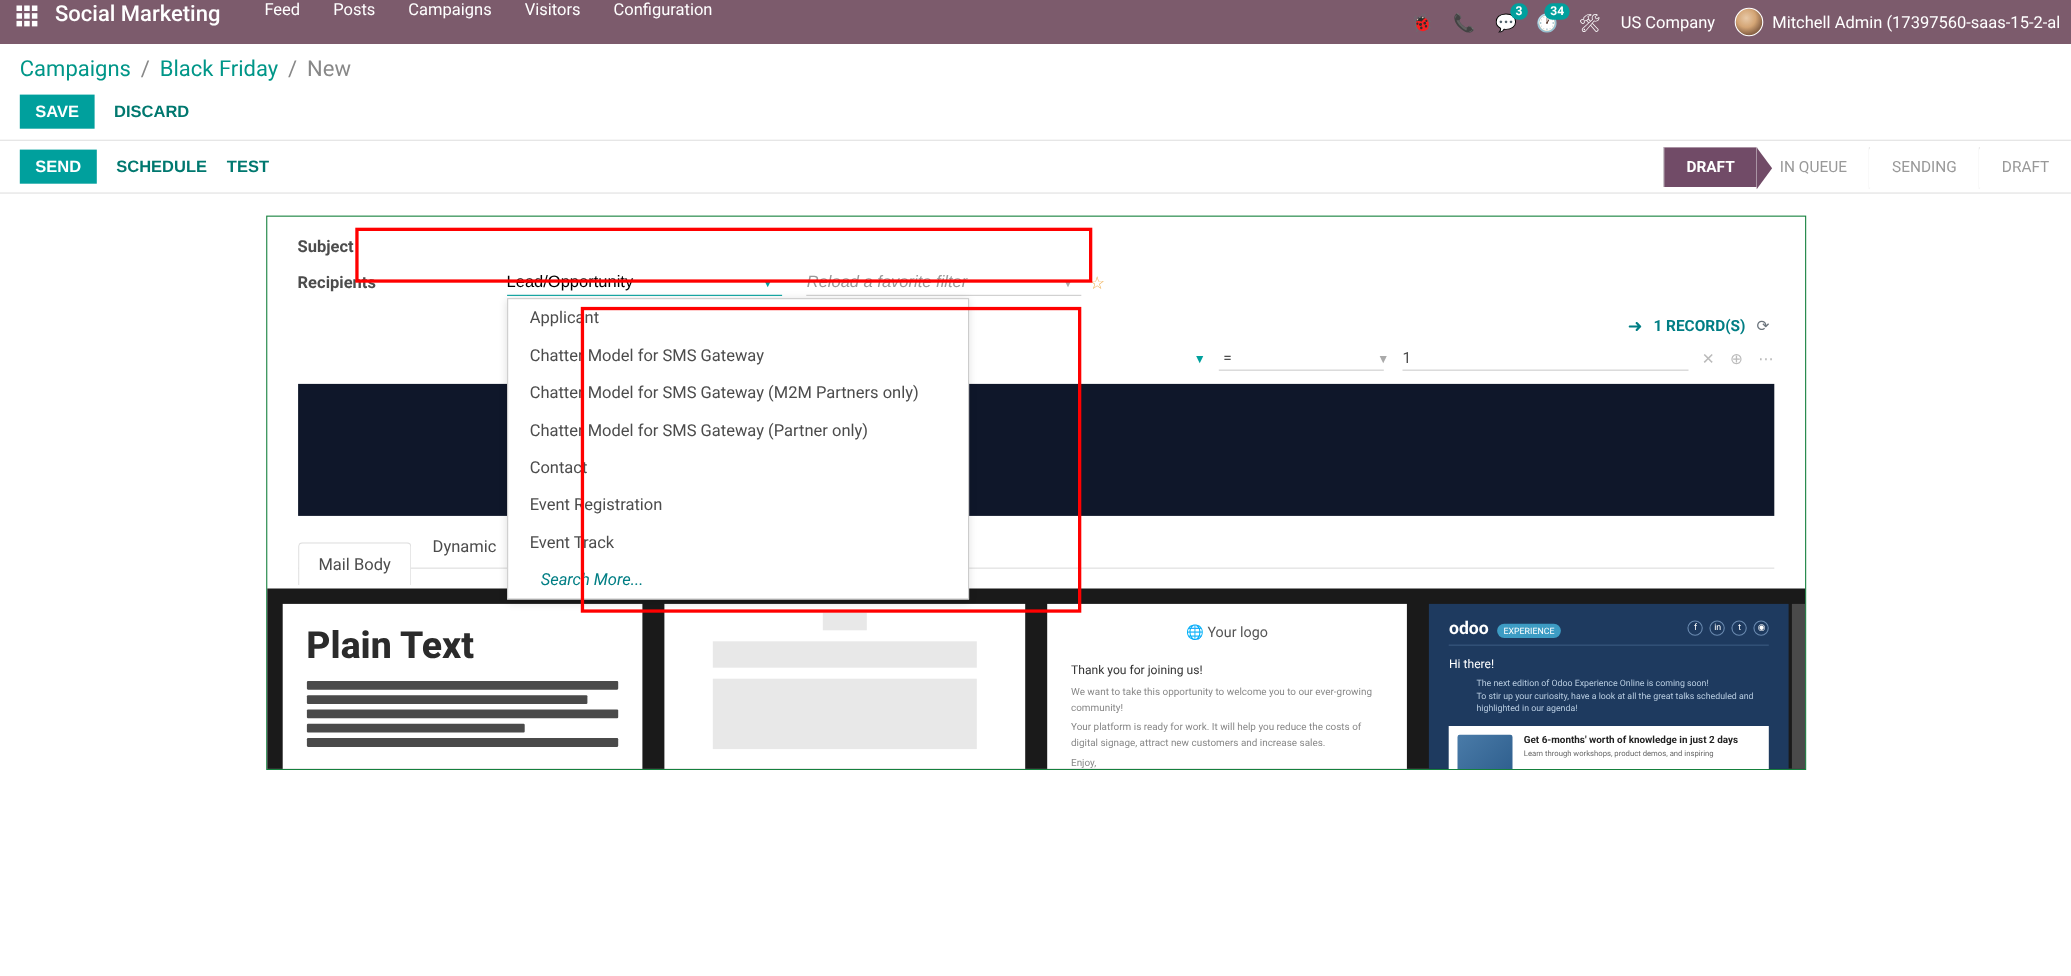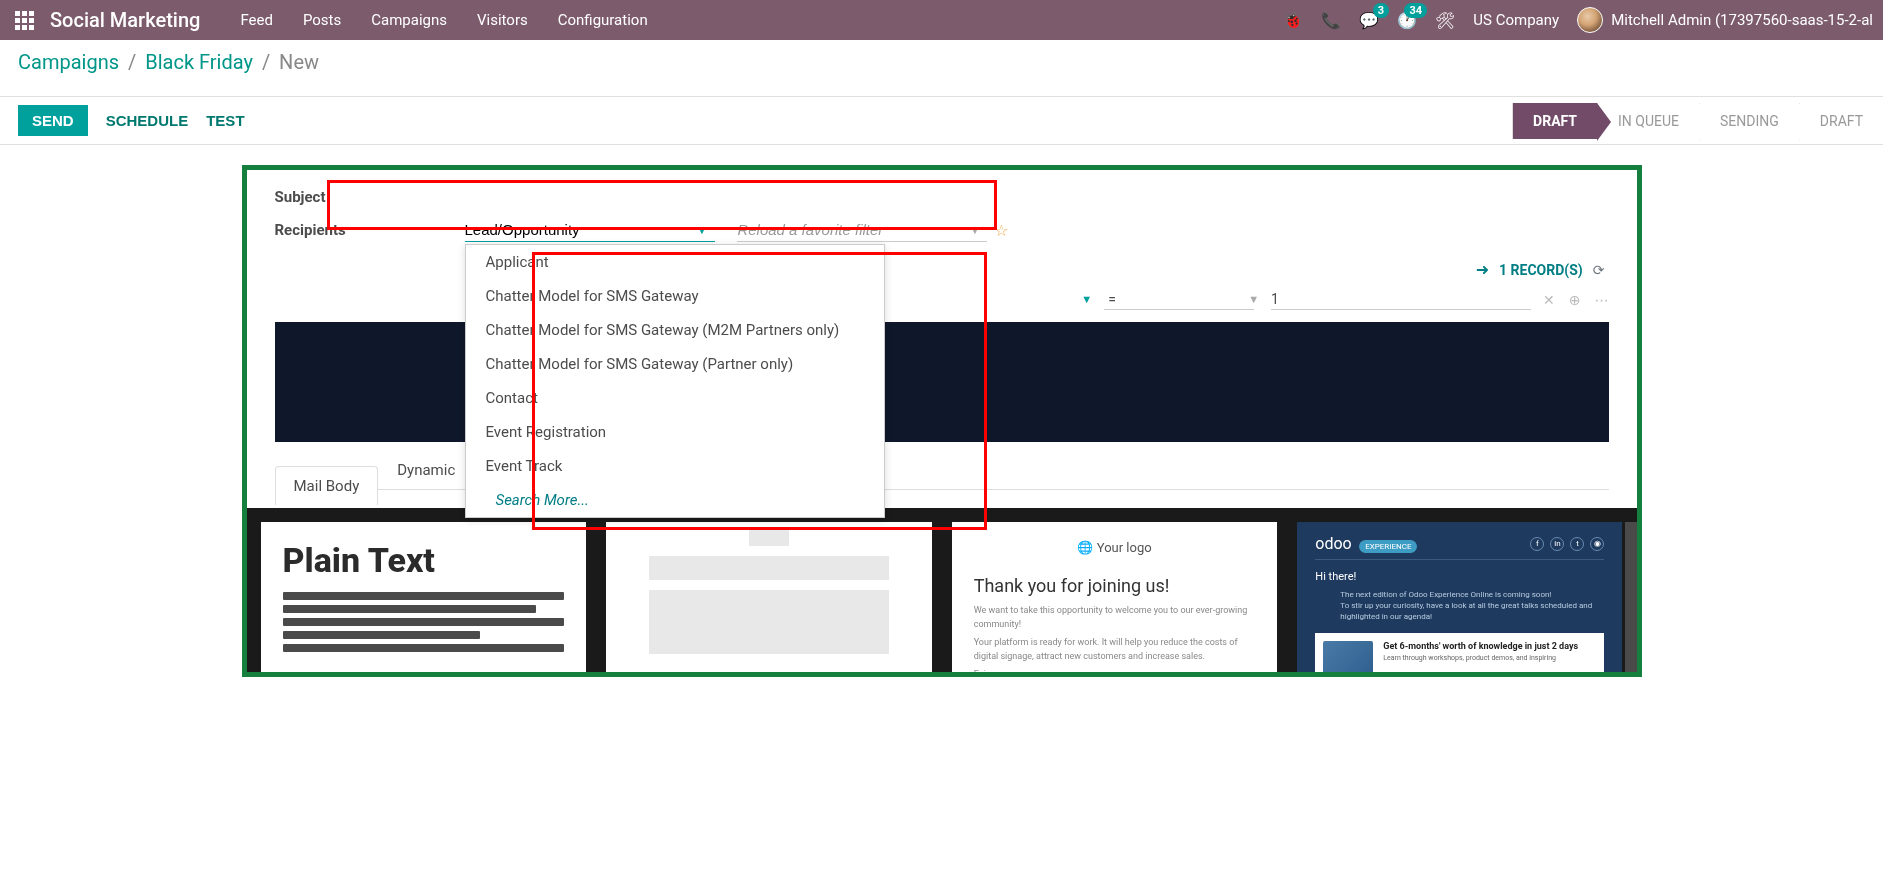--- a/index.html
+++ b/index.html
@@ -1,19 +1,19 @@
 <!DOCTYPE html>
 <html><head>
 <meta charset="utf-8">
 <style>
   * { box-sizing: border-box; margin: 0; padding: 0; }
   body { font-family: -apple-system, BlinkMacSystemFont, "Segoe UI", Roboto, Helvetica, Arial, sans-serif; font-size: 14px; color: #4c4c4c; background: #fff; overflow: hidden; }
   
   
-  .navbar { background: #7c5b6c; height: 40px; display: flex; align-items: center; color: #fff; padding: 0 10px; }
+  .navbar { background: #7c5b6c; height: 40px; display: flex; color: #fff; padding: 0 10px; }
   .apps-icon { width: 28px; height: 28px; display: flex; align-items: center; justify-content: center; cursor: pointer; }
   .apps-grid { display: grid; grid-template-columns: repeat(3, 5px); grid-template-rows: repeat(3, 5px); gap: 2px; }
   .apps-grid span { background: #fff; width: 5px; height: 5px; }
   .brand { font-size: 20px; font-weight: 500; margin-left: 12px; margin-right: 40px; }
   .nav-menu { display: flex; gap: 30px; }
   .nav-menu a { color: #fff; text-decoration: none; font-size: 15px; cursor: pointer; }
   .nav-right { margin-left: auto; display: flex; align-items: center; gap: 18px; }
   .nav-icon { color: #fff; cursor: pointer; position: relative; font-size: 16px; }
   .badge { position: absolute; top: -8px; right: -10px; background: #00a09d; color: #fff; border-radius: 10px; font-size: 11px; padding: 1px 5px; font-weight: bold; }
   .company-name { color: #fff; font-size: 15px; }
@@ -36,21 +36,21 @@
   .status-actions { display: flex; gap: 18px; align-items: center; padding: 8px 0; }
   .status-stages { margin-left: auto; display: flex; }
   .stage { padding: 10px 20px; font-size: 14px; color: #999; background: #fff; position: relative; border-left: 1px solid #ddd; }
   .stage.active { background: #714b67; color: #fff; font-weight: bold; }
   .stage.active::after { content: ''; position: absolute; right: -14px; top: 0; border-left: 14px solid #714b67; border-top: 19px solid transparent; border-bottom: 19px solid transparent; z-index: 2; }
   .stage:not(.active)::after { content: ''; position: absolute; right: -10px; top: 0; border-left: 10px solid #fff; border-top: 19px solid transparent; border-bottom: 19px solid transparent; z-index: 1; }
   .stage:not(.active)::before { content: ''; position: absolute; right: -11px; top: 0; border-left: 11px solid #ddd; border-top: 19px solid transparent; border-bottom: 19px solid transparent; z-index: 0; }
 
   
   .form-container { padding: 20px 60px; }
-  .sheet { background: #fff; border: 5px solid #15803d; max-width: 1400px; margin: 0 auto; position: relative; }
+  .sheet { background: #fff; border: 1px solid #15803d; max-width: 1400px; margin: 0 auto; position: relative; }
   .sheet-inner { padding: 18px 28px; }
   .form-row { display: flex; align-items: center; margin-bottom: 12px; }
   .form-label { width: 190px; font-weight: bold; font-size: 15px; color: #4c4c4c; }
   .form-field { flex: 1; display: flex; align-items: center; position: relative; }
   .subject-input { flex: 1; border: none; border-bottom: 1px solid #ccc; font-size: 16px; padding: 4px 0; outline: none; }
   .emoji-btn { font-size: 18px; color: #888; margin-left: 8px; cursor: pointer; }
   .recipients-input { width: 250px; border: none; border-bottom: 1px solid #00a09d; font-size: 15px; padding: 3px 0; outline: none; }
   .caret-down { color: #00a09d; margin-left: -18px; font-size: 11px; cursor: pointer; }
   .filter-input { width: 250px; border: none; border-bottom: 1px solid #ccc; font-size: 15px; padding: 3px 0; outline: none; margin-left: 30px; color: #999; }
   .filter-input::placeholder { color: #999; font-style: italic; }
@@ -95,26 +95,26 @@
   .tmpl1-line.short { width: 70%; }
   .tmpl1-line.med { width: 90%; }
   
   .tmpl2 { display: flex; flex-direction: column; align-items: center; gap: 10px; padding-top: 8px; }
   .tmpl2-block1 { background: #e8e8e8; width: 40px; height: 20px; }
   .tmpl2-block2 { background: #e8e8e8; width: 240px; height: 30px; }
   .tmpl2-block3 { background: #e8e8e8; width: 240px; height: 80px; }
 
   .tmpl3-logo { text-align: center; font-size: 13px; color: #555; margin-bottom: 20px; }
   .tmpl3-logo::before { content: '🌐 '; }
-  .tmpl3-title { font-size: 18px; color: #333; margin-bottom: 8px; }
+  .tmpl3-title { font-size: 11px; color: #333; margin-bottom: 8px; }
   .tmpl3-p { font-size: 9px; color: #888; line-height: 1.5; margin-bottom: 5px; }
 
   .tmpl4 { background: #1e3a5f; color: #fff; padding: 12px 18px; }
   .tmpl4-header { display: flex; align-items: center; justify-content: space-between; border-bottom: 1px solid #3a5a80; padding-bottom: 6px; margin-bottom: 10px; }
-  .tmpl4-brand { font-size: 16px; font-weight: normal; }
+  .tmpl4-brand { font-size: 16px; font-weight: bold; }
   .tmpl4-badge { background: #3d9cc4; font-size: 8px; padding: 2px 6px; border-radius: 8px; margin-left: 4px; }
   .tmpl4-social { display: flex; gap: 6px; }
   .tmpl4-social span { width: 14px; height: 14px; border: 1px solid #6a8ab0; border-radius: 50%; font-size: 8px; display: flex; align-items: center; justify-content: center; }
   .tmpl4-hi { font-size: 11px; margin-bottom: 6px; }
   .tmpl4-small { font-size: 8px; color: #b8cce0; line-height: 1.4; margin-left: 25px; }
   .tmpl4-card { background: #fff; color: #1e3a5f; margin-top: 10px; padding: 8px; display: flex; gap: 10px; }
   .tmpl4-card-img { width: 50px; height: 40px; background: linear-gradient(135deg, #4a7ba8, #2d5d8c); border-radius: 2px; }
   .tmpl4-card-title { font-size: 9px; font-weight: bold; color: #222; }
   .tmpl4-card-sub { font-size: 7px; color: #666; margin-top: 3px; }
 </style>
@@ -157,20 +157,24 @@
   </div>
 </div>
 
 <div class="content-header">
   <div class="breadcrumb">
     <a>Campaigns</a>
     <span class="sep">/</span>
     <a>Black Friday</a>
     <span class="sep">/</span>
     <span class="current">New</span>
+  </div>
+  <div class="action-buttons">
+    <button class="btn-primary">SAVE</button>
+    <button class="btn-link">DISCARD</button>
   </div>
 </div>
 
 <div class="status-bar">
   <div class="status-actions">
     <button class="btn-primary">SEND</button>
     <button class="btn-link">SCHEDULE</button>
     <button class="btn-link">TEST</button>
   </div>
   <div class="status-stages">

